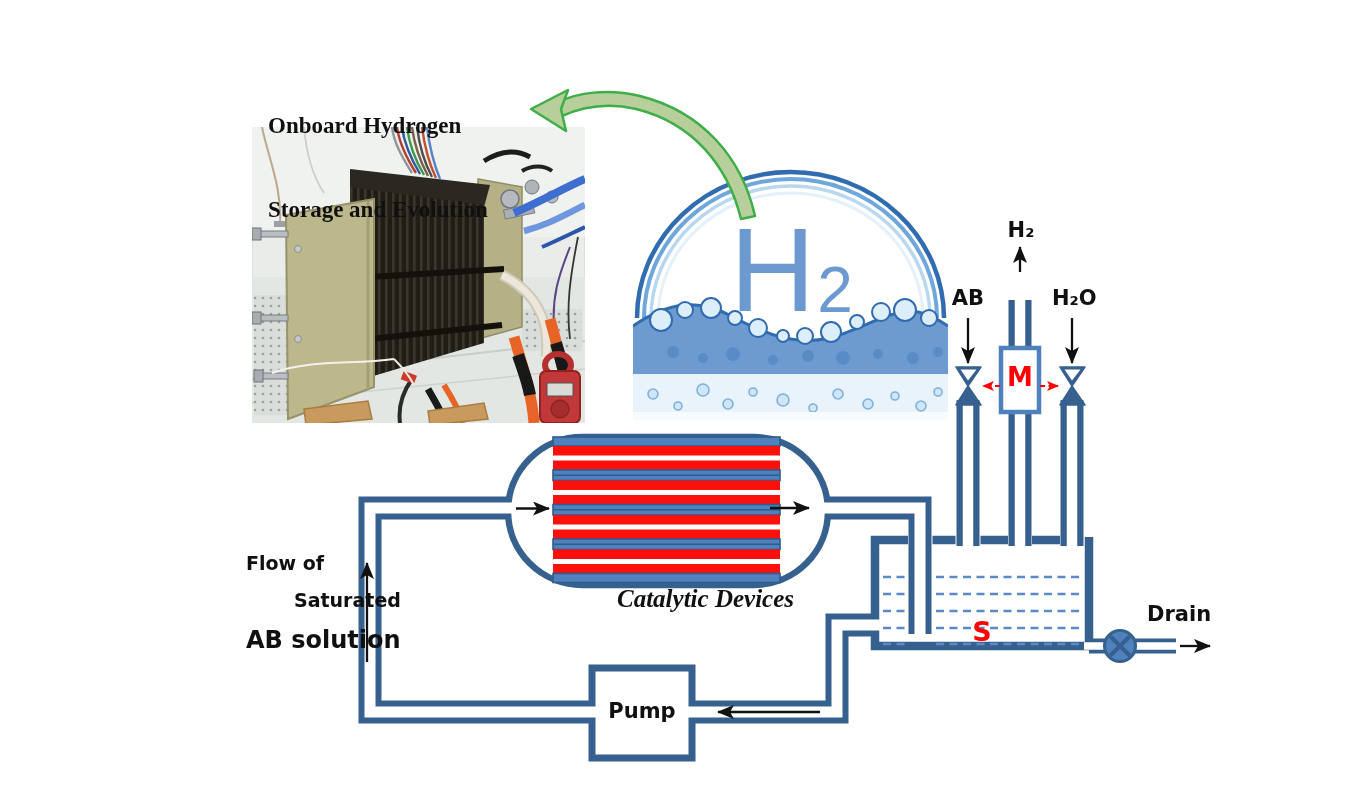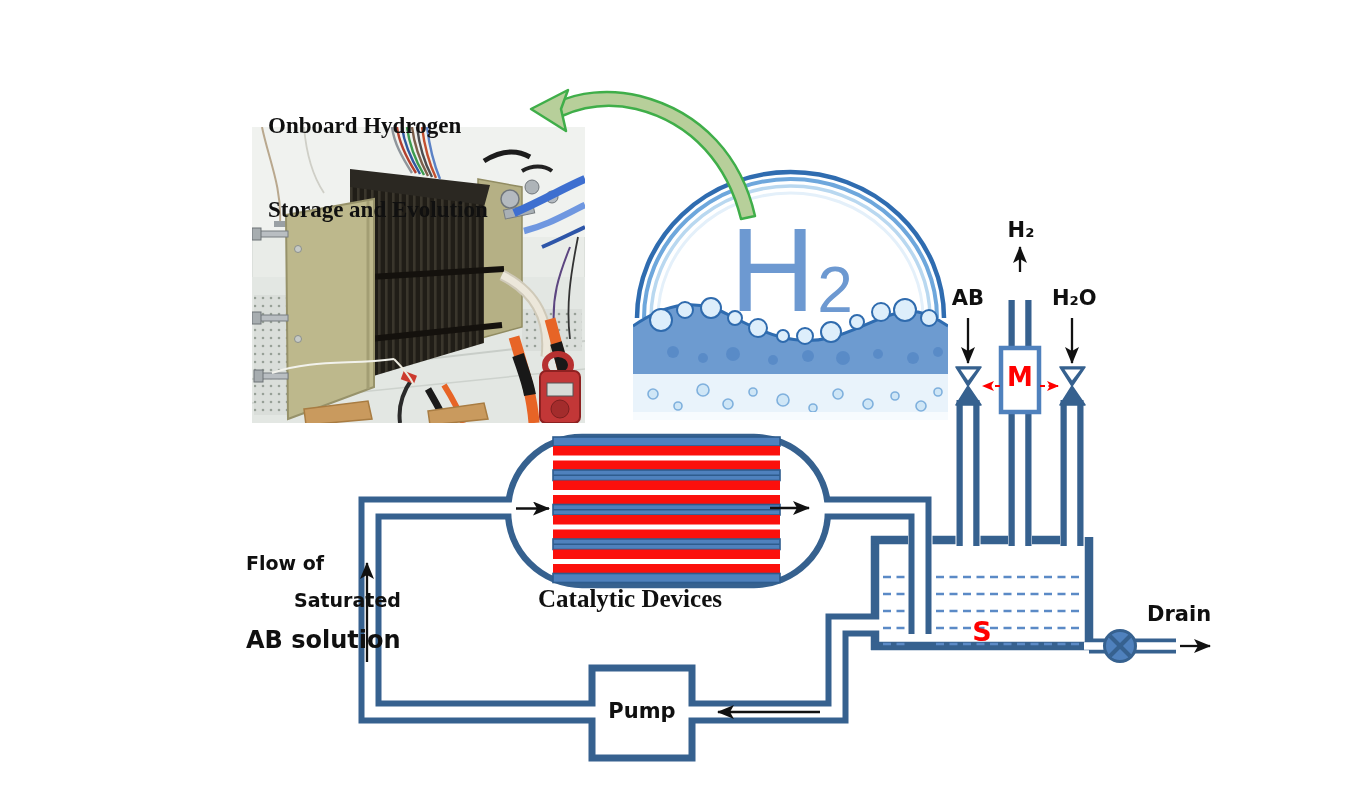--- a/index.html
+++ b/index.html
@@ -8,21 +8,21 @@
   #diagram-svg{position:absolute;left:0;top:0;}
   .lbl{position:absolute;color:#101010;white-space:pre;}
   .serifB{font-family:"Liberation Serif",serif;font-weight:700;}
   .sansB{font-family:"DejaVu Sans","Liberation Sans",sans-serif;font-weight:700;}
   .red{color:#ff0000;}
   #title-left{left:268px;top:56px;font-size:23px;line-height:1.22;}
   #title-right{left:797px;top:92px;font-size:23px;line-height:1.22;}
   #lbl-flow1{left:246px;top:552px;font-size:19px;}
   #lbl-flow2{left:246px;top:589px;font-size:19px;margin-left:48px;}
   #lbl-flow3{left:246px;top:626px;font-size:24px;}
-  #lbl-cat{left:538px;top:585px;width:256px;text-align:left;font-size:25px;}
+  #lbl-cat{left:538px;top:585px;width:256px;text-align:right;font-size:25px;font-style:italic;}
   #lbl-pump{left:592px;top:699px;width:100px;text-align:center;font-size:21px;}
   #lbl-drain{left:1147px;top:602px;font-size:21px;}
   #lbl-ab{left:948px;top:286px;width:40px;text-align:center;font-size:21px;}
   #lbl-h2out{left:1000px;top:218px;width:42px;text-align:center;font-size:21px;}
   #lbl-h2o{left:1052px;top:286px;width:54px;text-align:left;font-size:21px;}
   #lbl-m{left:1001px;top:362px;width:38px;text-align:center;font-size:26px;}
   #lbl-s{left:968px;top:616px;width:28px;text-align:center;font-size:27px;}
   #formula{left:730px;top:224px;position:absolute;display:flex;align-items:flex-end;
            color:#6d99d1;font-family:"Liberation Sans",sans-serif;font-weight:400;}
   .f-main{font-size:118px;line-height:.78;}

